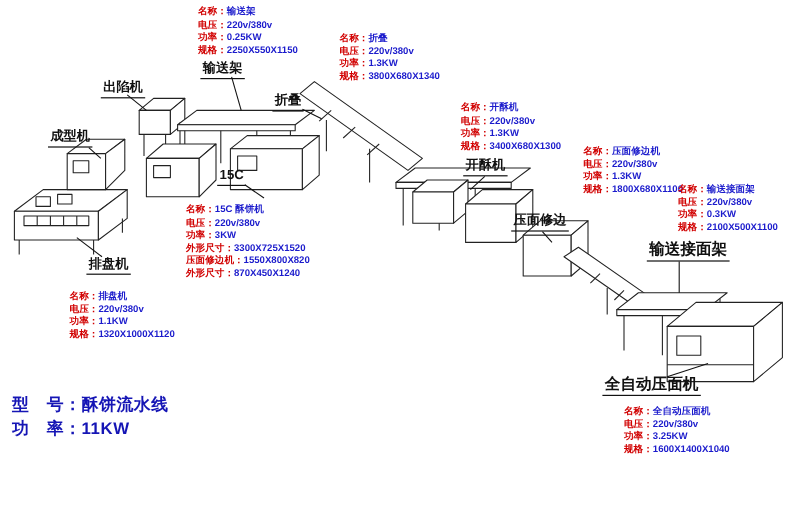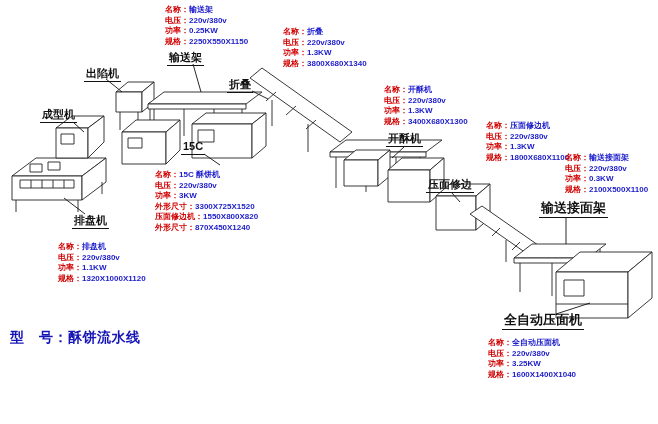--- a/index.html
+++ b/index.html
@@ -201,24 +201,25 @@
       <div class="row"><span class="lab">外形尺寸：</span><span class="val">3300X725X1520</span></div>
       <div class="row"><span class="lab">压面修边机：</span><span class="val">1550X800X820</span></div>
       <div class="row"><span class="lab">外形尺寸：</span><span class="val">870X450X1240</span></div>
     </div>
   <div class="spec" style="left:58px;top:242px">
       <div class="row"><span class="lab">名称：</span><span class="val">排盘机</span></div>
       <div class="row"><span class="lab">电压：</span><span class="val">220v/380v</span></div>
       <div class="row"><span class="lab">功率：</span><span class="val">1.1KW</span></div>
       <div class="row"><span class="lab">规格：</span><span class="val">1320X1000X1120</span></div>
     </div>
-  <div class="spec" style="left:488px;top:338px">
+  <div class="spec" style="left:520px;top:338px">
       <div class="row"><span class="lab">名称：</span><span class="val">全自动压面机</span></div>
       <div class="row"><span class="lab">电压：</span><span class="val">220v/380v</span></div>
       <div class="row"><span class="lab">功率：</span><span class="val">3.25KW</span></div>
       <div class="row"><span class="lab">规格：</span><span class="val">1600X1400X1040</span></div>
     </div>
 
   <div class="summary">
       <div class="row"><span class="lab">型　号：</span><span class="val">酥饼流水线</span></div>
+      <div class="row"><span class="lab">功　率：</span><span class="val">11KW</span></div>
     </div>
 
 </div>
 
 </body></html>

